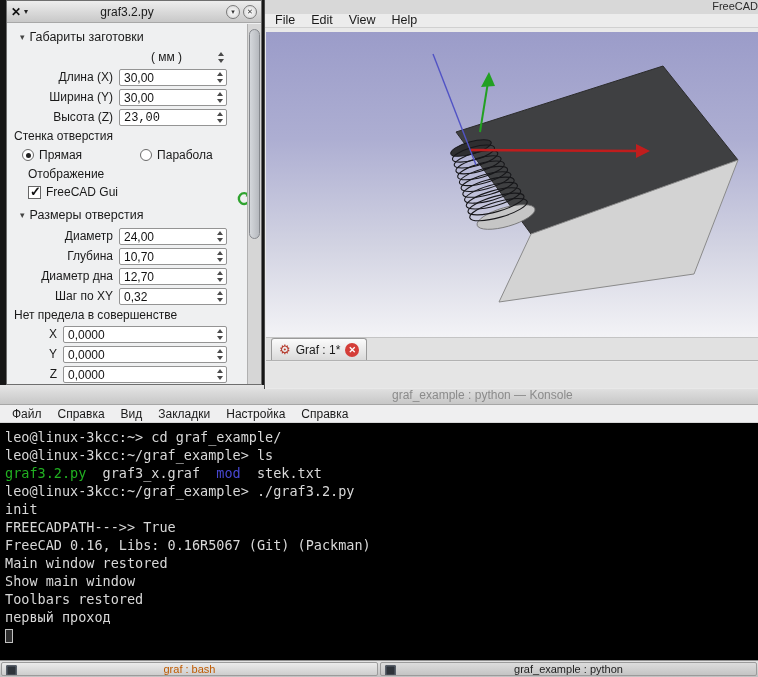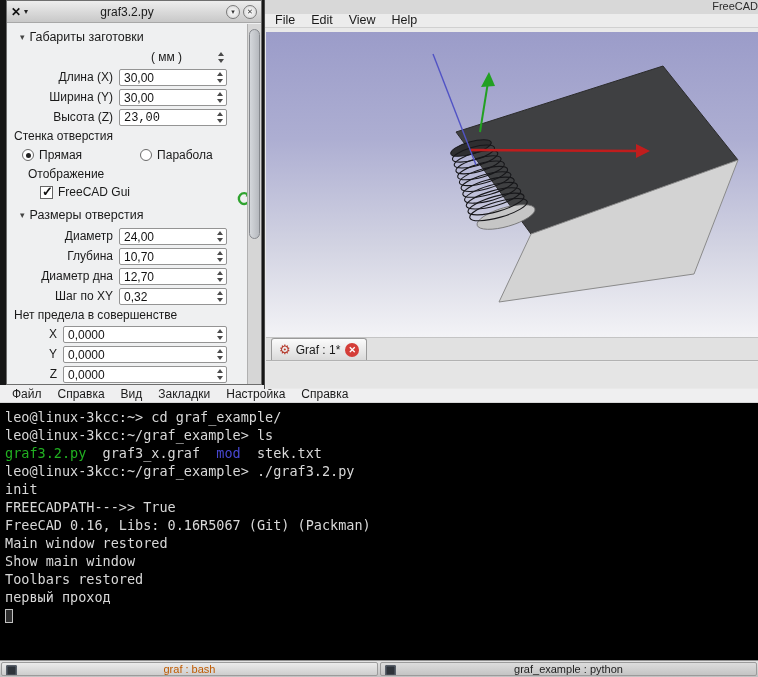--- a/index.html
+++ b/index.html
@@ -53,38 +53,41 @@
   .tri-down{width:0;height:0;border-left:3.5px solid transparent;border-right:3.5px solid transparent;border-top:4px solid #4a4a4a}
   .units-row{display:flex;align-items:center;height:20px}
   .units-spacer{width:112px}
   .units-box{width:108px;height:17px;display:flex;align-items:center}
   .units-text{flex:1;text-align:center;font-size:12px}
   .radio-row{display:flex;align-items:center;height:20px;padding-left:15px}
   .radio-item{display:flex;align-items:center;gap:5px;font-size:12px}
   .radio-item + .radio-item{margin-left:58px}
   .radio{width:12px;height:12px;border:1px solid #6a6a6a;border-radius:50%;background:#fff;position:relative}
   .radio.checked::after{content:"";position:absolute;left:2.5px;top:2.5px;width:5px;height:5px;border-radius:50%;background:#222}
-  .checkbox-row{display:flex;align-items:center;height:18px;padding-left:33px;gap:5px;font-size:12px}
+  .checkbox-row{display:flex;align-items:center;height:18px;padding-left:21px;gap:5px;font-size:12px}
   .checkbox{width:13px;height:13px;border:1px solid #666;background:#fff;position:relative}
   .checkbox.checked::after{content:"\2713";position:absolute;left:1px;top:-3px;font-size:13px;font-weight:bold;color:#111}
   .refresh-icon{position:absolute;left:227px;top:188px;width:19px;height:19px}
   .dialog-scrollbar{position:absolute;top:23px;right:0;bottom:0;width:14px;background:#d6d6d6;border-left:1px solid #b0b0b0}
   .scroll-thumb{position:absolute;left:1px;right:1px;top:5px;height:210px;background:linear-gradient(90deg,#d4d7db,#b6b9be);border:1px solid #85888d;border-radius:6px}
 
   
   .taskbar{position:absolute;left:0;top:660px;width:758px;height:17px;background:linear-gradient(#e3e3e3,#c1c1c1);border-top:1px solid #8f8f8f;display:flex;gap:2px;padding:1px;z-index:4}
   .task-btn{position:relative;flex:1;display:flex;align-items:center;justify-content:center;gap:5px;background:linear-gradient(#ebebeb,#cdcdcd);border:1px solid #9b9b9b;border-radius:2px;font-size:11px;overflow:hidden}
   .task-btn:last-child{background:linear-gradient(#dddddd,#c4c4c4)}
   .task-icon{position:absolute;left:4px;top:2px;width:11px;height:11px;background:#2e333a;border-radius:2px;box-shadow:inset 0 0 0 1.5px #59606a}
   .task-label{white-space:nowrap}
 </style>
 </head>
 <body>
 
 <div class="window konsole">
+  <div class="k-titlebar">
+    <span class="k-title">graf_example : python — Konsole</span>
+  </div>
   <div class="k-menubar">
       <div class="menu-item">Файл</div>
       <div class="menu-item">Справка</div>
       <div class="menu-item">Вид</div>
       <div class="menu-item">Закладки</div>
       <div class="menu-item">Настройка</div>
       <div class="menu-item">Справка</div>
     </div>
   <div class="terminal" style="color: rgb(216, 216, 216); background: rgb(0, 0, 0);">
       <div class="term-line"><span>leo@linux-3kcc:~&gt; cd graf_example/</span></div>

